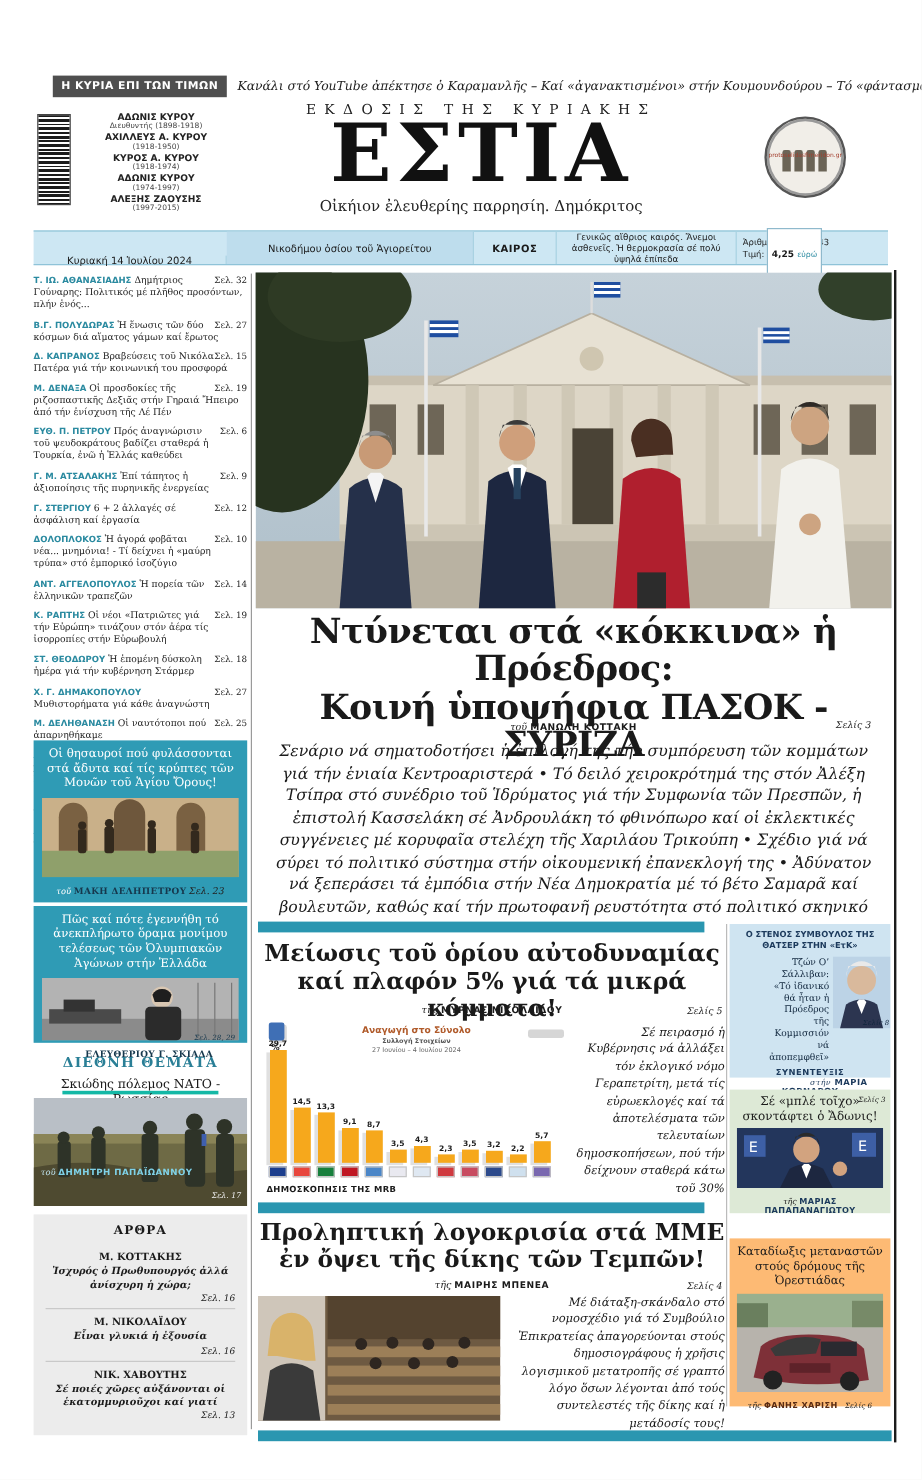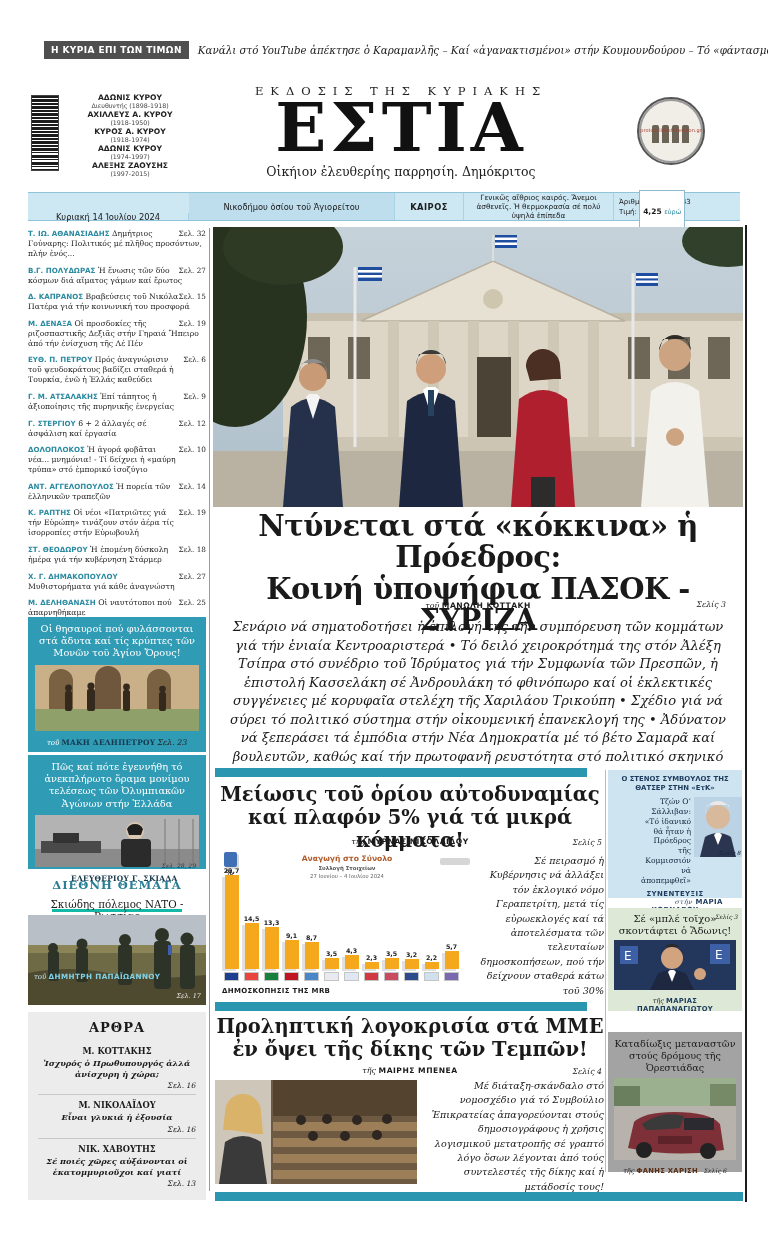--- a/index.html
+++ b/index.html
@@ -1,20 +1,20 @@
 <!DOCTYPE html>
 <html><head>
 <meta charset="utf-8">
 <style>
   html,body{margin:0;padding:0;}
   body{width:768px;height:1233px;background:#f6f6f4;font-family:"DejaVu Serif",serif;color:#1a1a1a;}
   .page{position:relative;width:768px;height:1233px;background:#ffffff;overflow:hidden;}
 
   
-  .banner{position:absolute;left:28px;top:40px;width:712px;height:20px;display:flex;align-items:center;padding-left:16px;}
+  .banner{position:absolute;left:28px;top:62px;width:712px;height:20px;display:flex;align-items:center;padding-left:16px;}
   .banner-tag{background:#4f4f4f;color:#fff;font:bold 9px "DejaVu Sans",sans-serif;padding:4px 7px;letter-spacing:.4px;white-space:nowrap;}
   .banner-text{font-style:italic;font-size:10.3px;margin-left:9px;white-space:nowrap;color:#222;}
 
   
   .barcode{position:absolute;left:31px;top:95px;width:26px;height:74px;border:1px solid #444;background:repeating-linear-gradient(to bottom,#1c1c1c 0 1.5px,#fff 1.5px 3px,#1c1c1c 3px 5.5px,#fff 5.5px 7px);}
   .founders{position:absolute;left:66px;top:93px;width:128px;text-align:center;}
   .f-name{font:bold 7.6px "DejaVu Sans",sans-serif;color:#222;}
   .f-years{font:6.3px "DejaVu Sans",sans-serif;color:#444;margin-bottom:1px;}
   .edition{position:absolute;left:216px;top:84px;width:370px;text-align:center;font-size:11.5px;letter-spacing:7px;color:#222;}
   .logo{position:absolute;left:216px;top:94px;width:370px;text-align:center;font-weight:bold;font-size:67px;line-height:1;letter-spacing:4px;color:#111;}
@@ -52,21 +52,21 @@
 
   .intl-heading{position:absolute;left:28px;top:878px;width:178px;text-align:center;font-weight:bold;font-size:11.5px;letter-spacing:1px;color:#2a7f96;}
   .intl-heading span{border-bottom:3px solid #14b8a6;padding-bottom:17px;}
   .intl-title{position:absolute;left:28px;top:898px;width:178px;text-align:center;font-size:10.3px;}
   .intl-photo{position:absolute;left:28px;top:915px;width:178px;height:90px;}
   .intl-byline{position:absolute;left:6px;bottom:24px;text-align:left;font:italic 7px "DejaVu Serif",serif;color:#bfe3ee;}
   .intl-author{font-style:normal;font-weight:bold;font-family:"DejaVu Sans",sans-serif;font-size:7.2px;color:#7fd2e8;letter-spacing:.4px;}
   .intl-page{position:absolute;right:5px;bottom:5px;font:italic 6.5px "DejaVu Serif",serif;color:#eee;}
 
   .arthra{position:absolute;left:28px;top:1012px;width:178px;background:#ececec;box-sizing:border-box;padding:8px 10px;}
-  .arthra-head{text-align:center;font-weight:bold;font-size:13px;letter-spacing:1px;margin-bottom:6px;}
+  .arthra-head{text-align:center;font-weight:bold;font-size:10px;letter-spacing:1px;margin-bottom:6px;}
   .ar-item{padding:5px 0 4px;text-align:center;}
   .ar-item + .ar-item{border-top:1px solid #c9c9c9;}
   .ar-author{font-weight:bold;font-size:8.3px;}
   .ar-title{font-style:italic;font-weight:bold;font-size:8.2px;line-height:1.3;margin-top:2px;}
   .ar-page{text-align:right;font-style:italic;font-size:7.5px;margin-top:2px;}
 
   
   .vline-left{position:absolute;left:209px;top:228px;width:1px;height:963px;background:#9a9a9a;}
   .vline-mid{position:absolute;left:605px;top:770px;width:1px;height:402px;background:#bbb;}
   .vline-right{position:absolute;left:745px;top:225px;width:2px;height:977px;background:#1c1c1c;}
@@ -124,21 +124,21 @@
   .rail1-page{position:absolute;right:1px;bottom:1px;font:italic 5.8px "DejaVu Serif",serif;color:#10263d;}
   .rail1-foot{margin-top:4px;font:bold 7px "DejaVu Sans",sans-serif;color:#1c3a5c;letter-spacing:.4px;}
   .rail1-foot .prefix{font:italic 6.5px "DejaVu Serif",serif;font-weight:normal;margin-left:48px;}
 
   .rail2{top:908px;height:103px;background:#dde9d6;padding:5px 6px;}
   .rail2-title{font-size:10px;line-height:1.2;position:relative;}
   .rail2-page{position:absolute;right:-2px;top:0;font:italic 6px "DejaVu Serif",serif;}
   .rail2-byline{margin-top:3px;font:italic 6.6px "DejaVu Serif",serif;}
   .rail2-byline b{font-style:normal;font-family:"DejaVu Sans",sans-serif;font-size:6.8px;color:#1c3a5c;letter-spacing:.3px;}
 
-  .rail3{top:1032px;height:140px;background:#a3a3a3;padding:6px 6px;}
+  .rail3{top:1032px;height:140px;background:#fdba74;padding:6px 6px;}
   .rail3-title{font-size:9.6px;line-height:1.25;}
   .rail3-byline{margin-top:3px;font:italic 6.6px "DejaVu Serif",serif;}
   .rail3-byline b{font-style:normal;font-family:"DejaVu Sans",sans-serif;font-size:6.8px;color:#5a2c14;letter-spacing:.3px;}
   .rail3-page{font-style:italic;font-size:6px;margin-left:4px;}
 </style>
 </head>
 <body>
 
 <div class="page">
 

